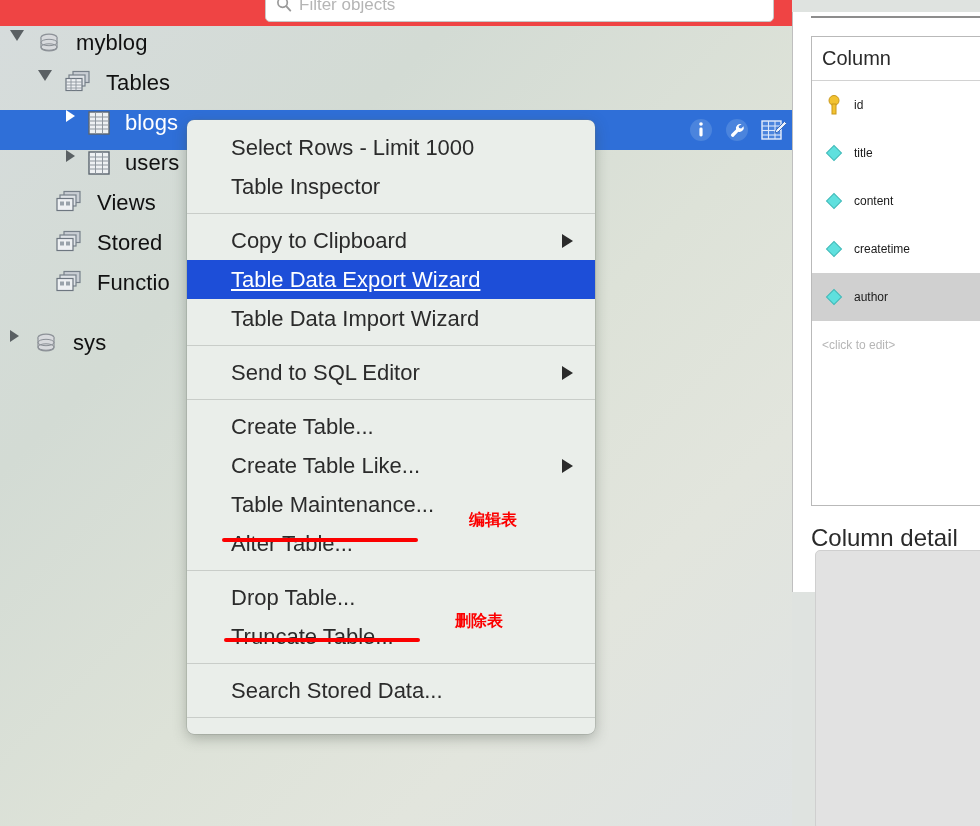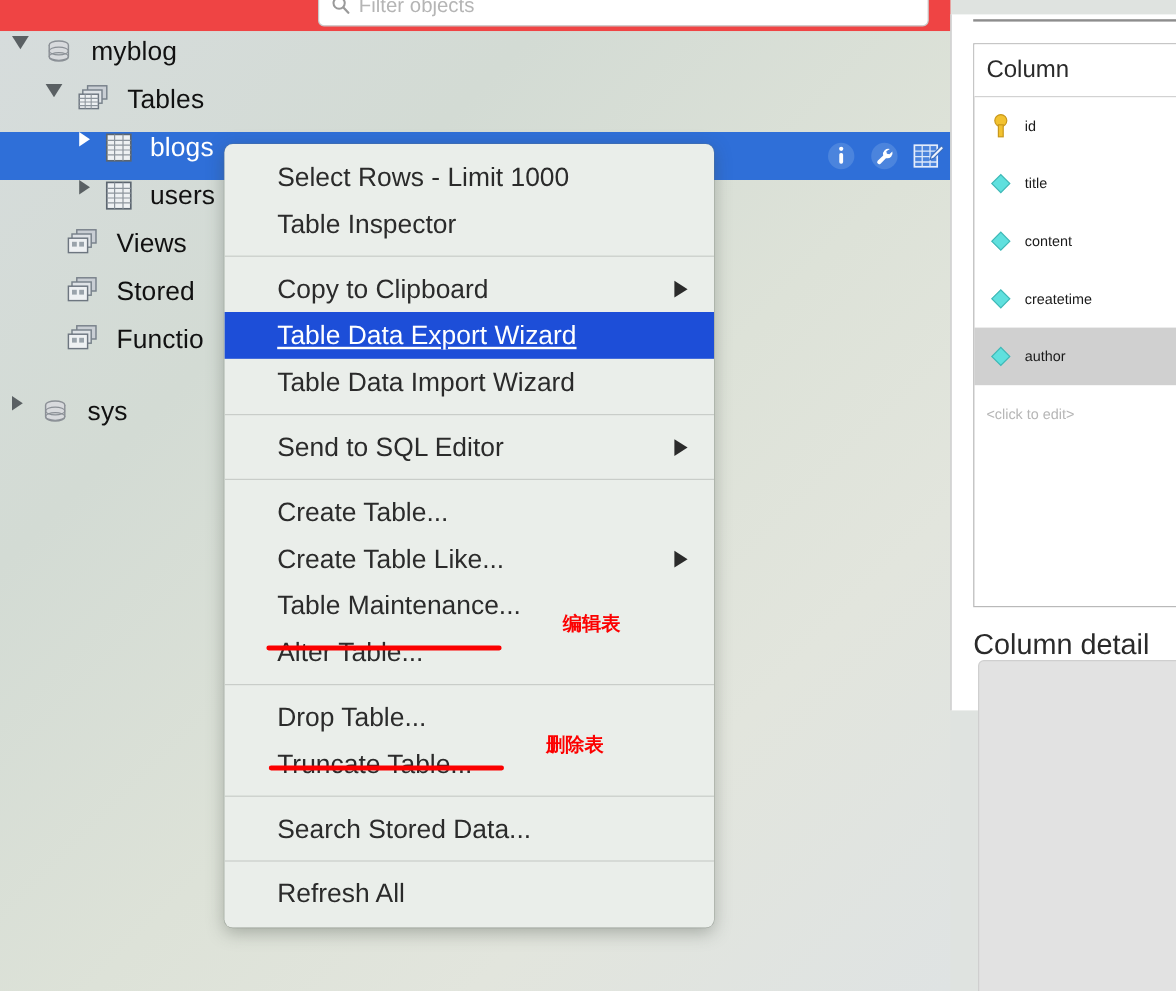--- a/index.html
+++ b/index.html
@@ -351,21 +351,20 @@
     <div class="mi">Alter Table...</div>
     <div class="sep"></div>
 
     <div class="mi">Drop Table...</div>
     <div class="mi">Truncate Table...</div>
     <div class="sep"></div>
 
     <div class="mi">Search Stored Data...</div>
     <div class="sep"></div>
 
-    <div class="mi">Refresh All</div>
   </div>
 
   <div class="u-line" style="left:222px; top:538px; width:196px;"></div>
   <div class="cn-note" style="left:469px; top:510px;">编辑表</div>
 
   <div class="u-line" style="left:224px; top:638px; width:196px;"></div>
   <div class="cn-note" style="left:455px; top:611px;">删除表</div>
 
 </div>
 

